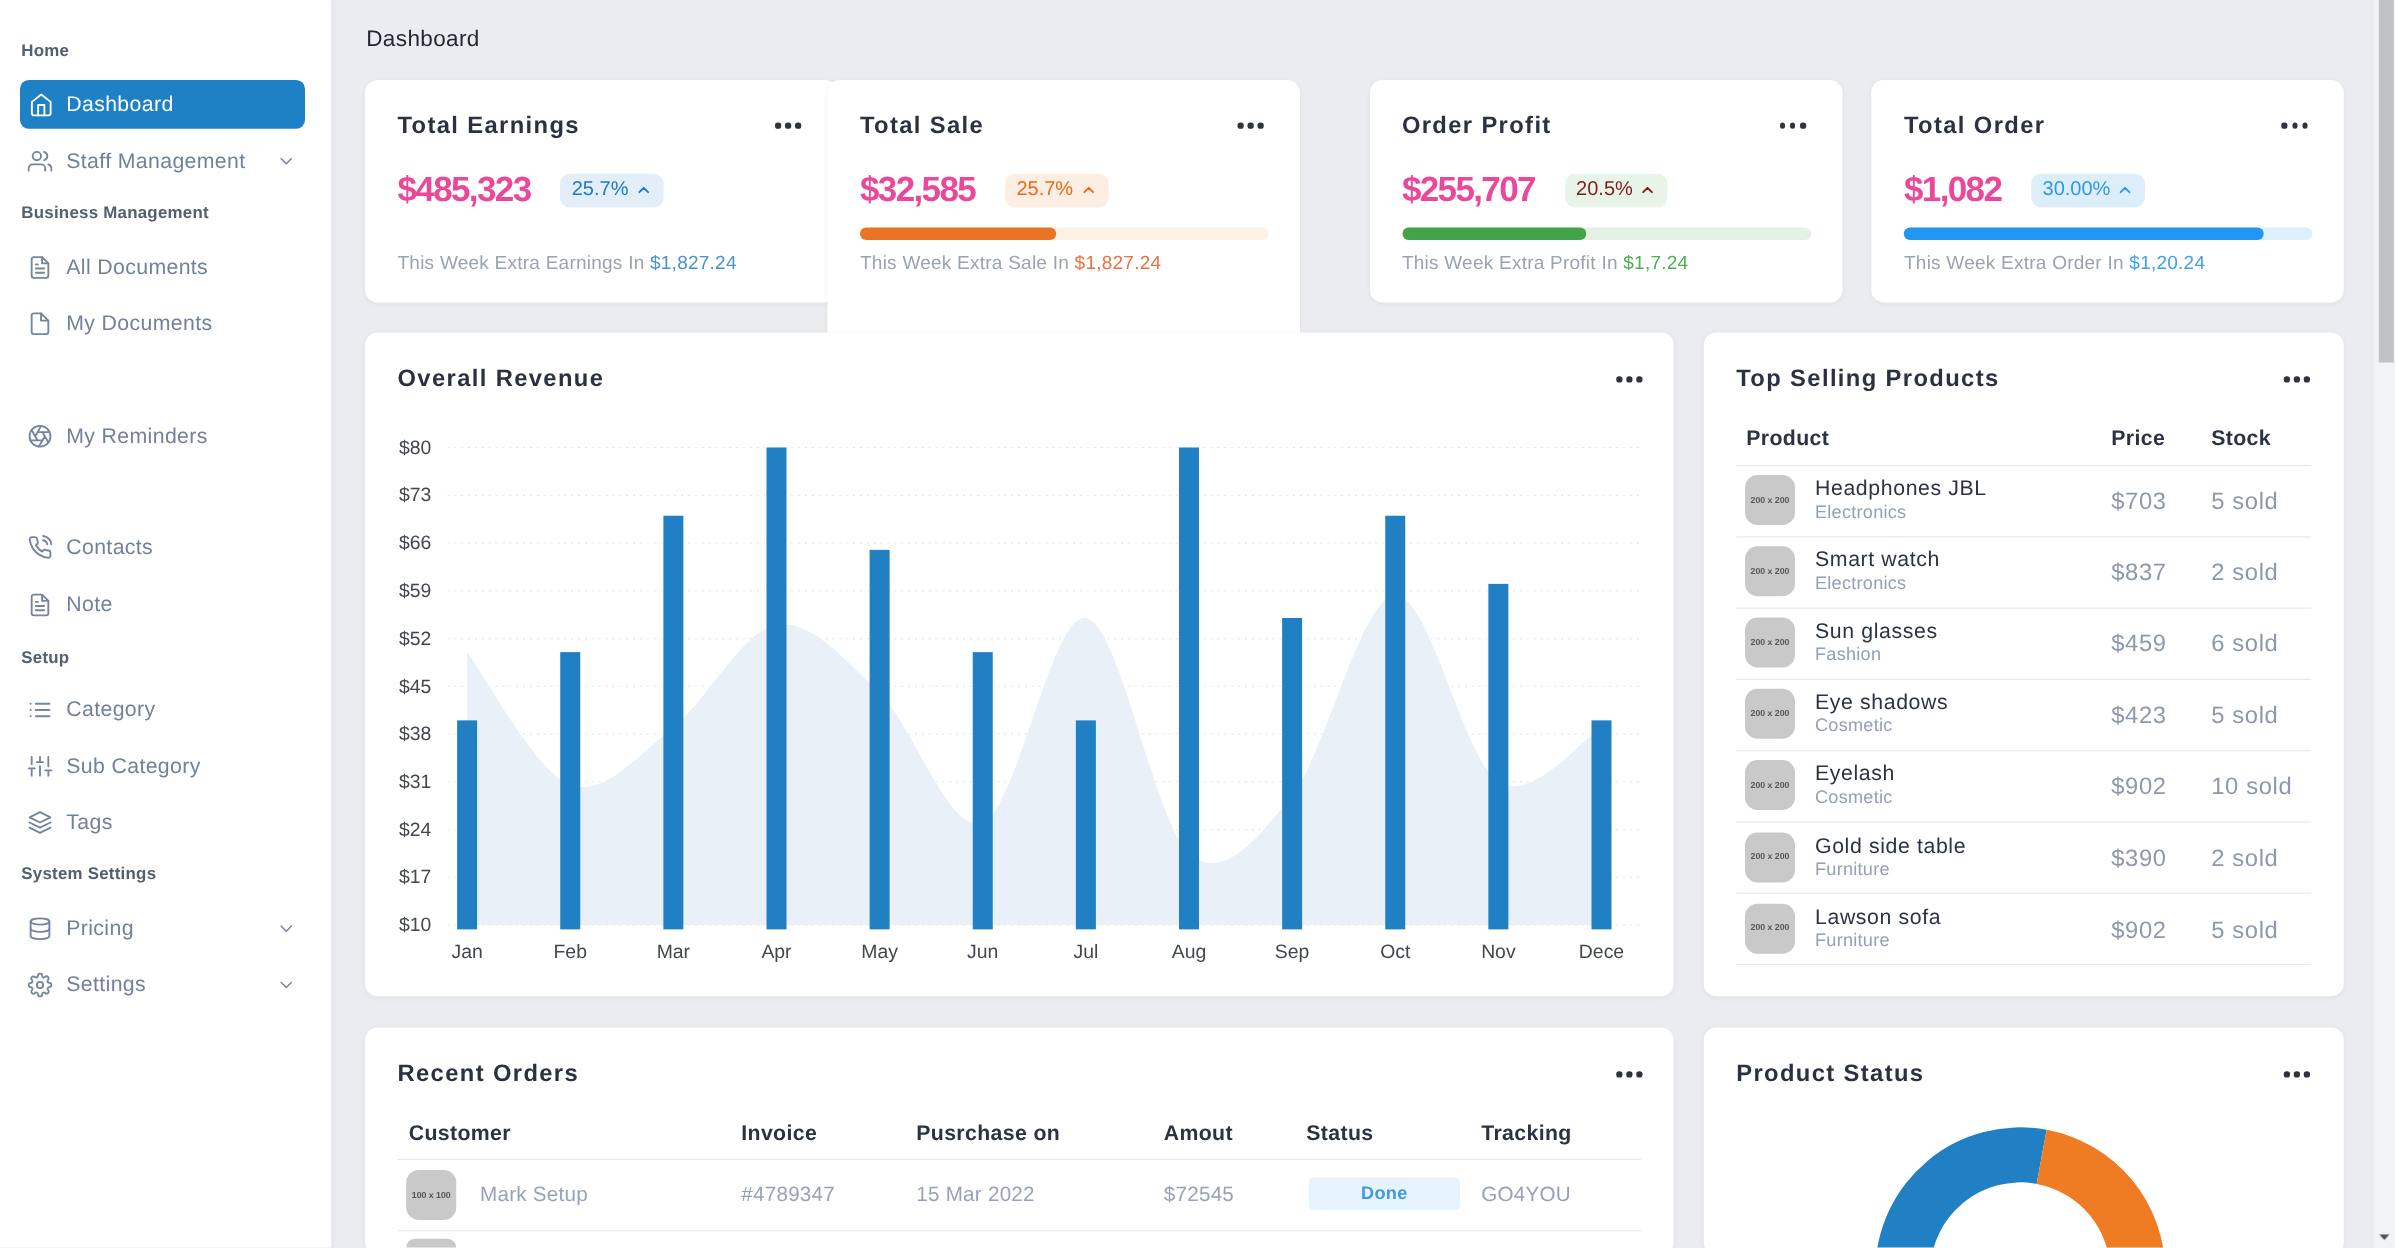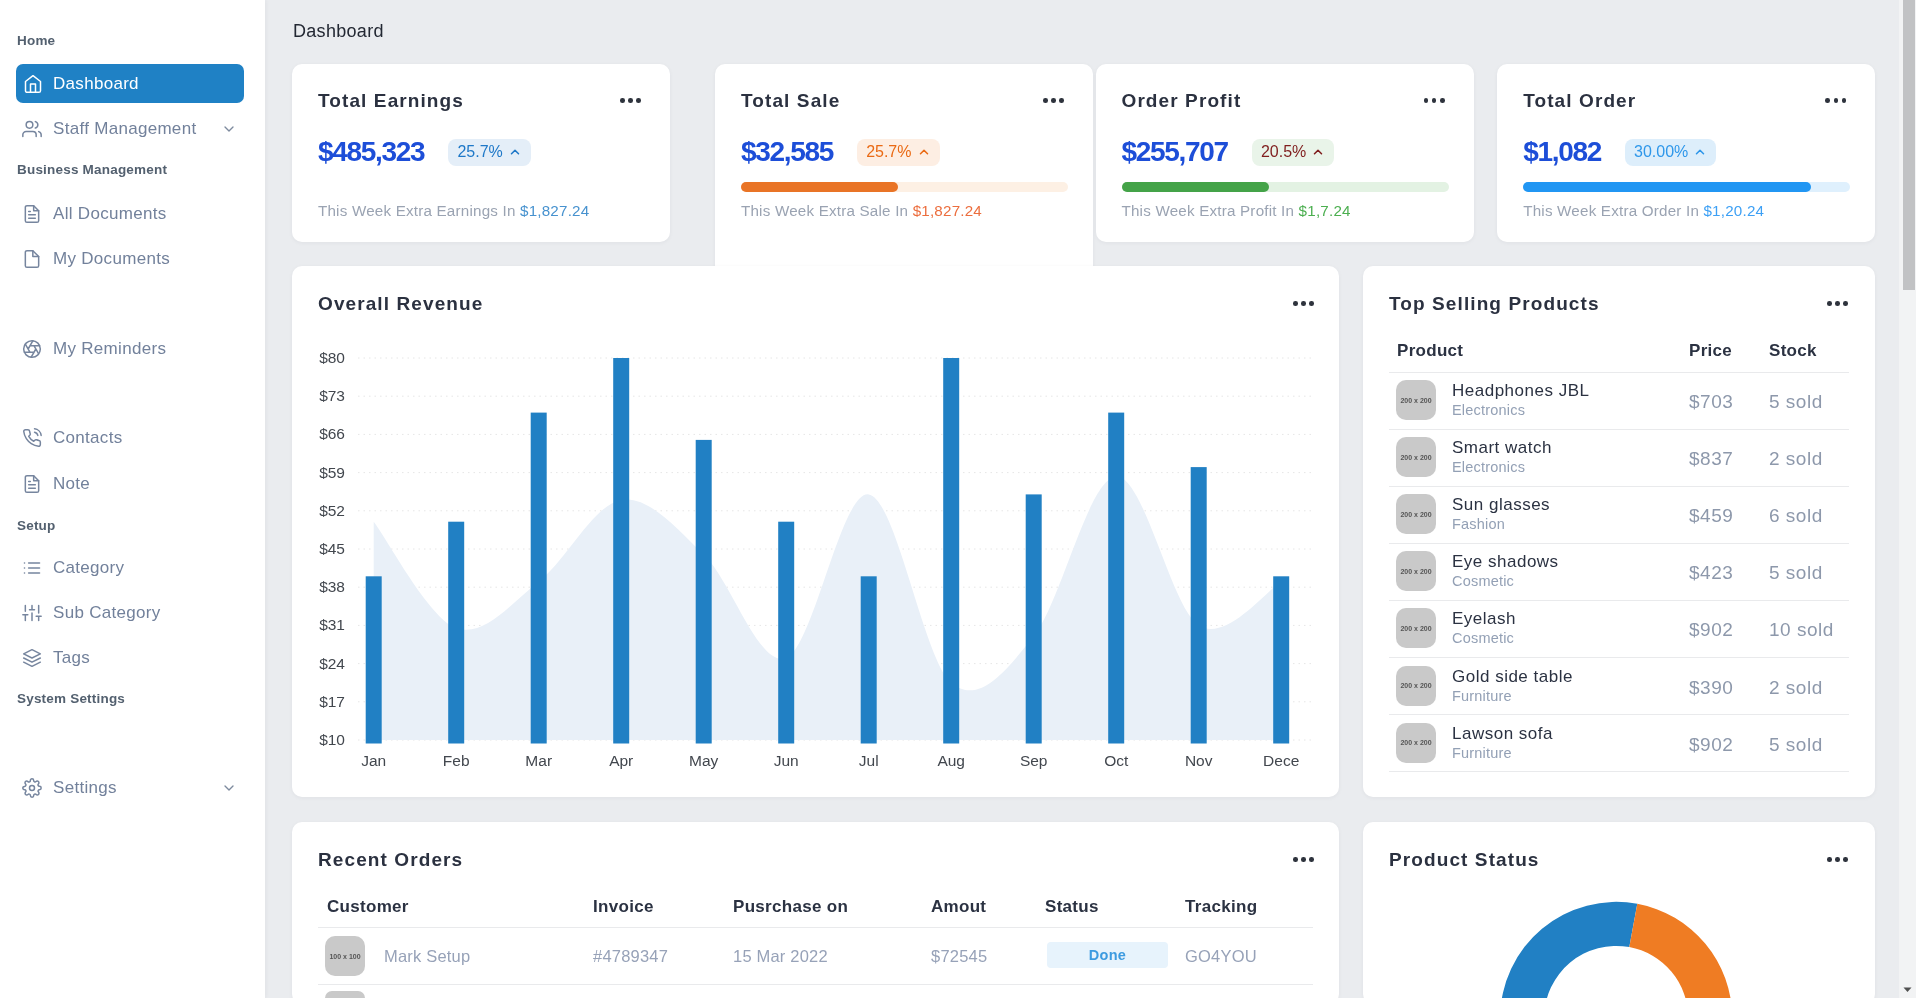--- a/index.html
+++ b/index.html
@@ -14,21 +14,21 @@
 .active-item {position:absolute;left:16px;top:64px;width:228px;height:39px;background:#1f81c5;
   border-radius:7px;display:flex;align-items:center;gap:10px;padding-left:7px;color:#fff;
   font-size:17px;letter-spacing:0.3px}
 .active-item .mi {width:20px;height:20px}
 .pagetitle {position:absolute;left:293px;top:21px;font-size:18px;color:#232833;letter-spacing:0.3px}
 .card {position:absolute;background:#fff;border-radius:10px;box-shadow:0 1px 4px rgba(35,45,60,0.05)}
 .ctitle {position:absolute;font-size:19px;font-weight:bold;color:#2b3140;letter-spacing:1.1px}
 .dots {position:absolute;display:flex;gap:3.5px}
 .dots i {width:4.6px;height:4.6px;border-radius:50%;background:#2e333d;display:block}
 .numrow {position:absolute;left:26px;top:74.5px;height:27px;display:flex;align-items:center;gap:24px}
-.bignum {font-size:28px;font-weight:bold;color:#1d4ed8;letter-spacing:-1.3px}
+.bignum {font-size:28px;font-weight:bold;color:#ec4899;letter-spacing:-1.3px}
 .badge {height:27px;border-radius:8px;display:flex;
   align-items:center;padding:0 9px;font-size:16px;gap:5px}
 .badge .caret {width:14px;height:14px}
 .b-blue {background:#e4eef8;color:#1e78c8}
 .b-orange {background:#fdeee3;color:#ea6a14}
 .b-green {background:#e9f4e9;color:#7f1d1d}
 .b-skyblue {background:#ddeefb;color:#2e97ea}
 .track {position:absolute;left:26px;top:118px;width:327px;height:10px;border-radius:5px}
 .track .fill {height:10px;border-radius:5px}
 .t-orange {background:#fdf0e4} .t-orange .fill {background:#e97426}
@@ -130,20 +130,31 @@
     </div>
     <div class="item" style="top:636px">
       <svg class="mi" viewBox="0 0 24 24" fill="none" stroke="currentColor" stroke-width="1.8" stroke-linecap="round" stroke-linejoin="round">
         <path d="M12 2L2 7l10 5 10-5-10-5z"></path>
         <path d="M2 17l10 5 10-5"></path>
         <path d="M2 12l10 5 10-5"></path>
       </svg>
       <span>Tags</span>
     </div>
     <div class="slabel" style="top:691px">System Settings</div>
+    <div class="item" style="top:721px">
+      <svg class="mi" viewBox="0 0 24 24" fill="none" stroke="currentColor" stroke-width="1.8" stroke-linecap="round" stroke-linejoin="round">
+        <ellipse cx="12" cy="5" rx="9" ry="3"></ellipse>
+        <path d="M21 12c0 1.66-4 3-9 3s-9-1.34-9-3"></path>
+        <path d="M3 5v14c0 1.66 4 3 9 3s9-1.34 9-3V5"></path>
+      </svg>
+      <span>Pricing</span>
+      <svg class="chev" viewBox="0 0 24 24" fill="none" stroke="#7d8a9e" stroke-width="2" stroke-linecap="round" stroke-linejoin="round">
+        <path d="M6 9l6 6 6-6"></path>
+      </svg>
+    </div>
     <div class="item" style="top:766px">
       <svg class="mi" viewBox="0 0 24 24" fill="none" stroke="currentColor" stroke-width="1.8" stroke-linecap="round" stroke-linejoin="round">
         <circle cx="12" cy="12" r="3"></circle>
         <path d="M19.4 15a1.65 1.65 0 0 0 .33 1.82l.06.06a2 2 0 0 1 0 2.83 2 2 0 0 1-2.83 0l-.06-.06a1.65 1.65 0 0 0-1.82-.33 1.65 1.65 0 0 0-1 1.51V21a2 2 0 0 1-2 2 2 2 0 0 1-2-2v-.09A1.65 1.65 0 0 0 9 19.4a1.65 1.65 0 0 0-1.82.33l-.06.06a2 2 0 0 1-2.83 0 2 2 0 0 1 0-2.83l.06-.06a1.65 1.65 0 0 0 .33-1.82 1.65 1.65 0 0 0-1.51-1H3a2 2 0 0 1-2-2 2 2 0 0 1 2-2h.09A1.65 1.65 0 0 0 4.6 9a1.65 1.65 0 0 0-.33-1.82l-.06-.06a2 2 0 0 1 0-2.83 2 2 0 0 1 2.83 0l.06.06a1.65 1.65 0 0 0 1.82.33H9a1.65 1.65 0 0 0 1-1.51V3a2 2 0 0 1 2-2 2 2 0 0 1 2 2v.09a1.65 1.65 0 0 0 1 1.51 1.65 1.65 0 0 0 1.82-.33l.06-.06a2 2 0 0 1 2.83 0 2 2 0 0 1 0 2.83l-.06.06a1.65 1.65 0 0 0-.33 1.82V9a1.65 1.65 0 0 0 1.51 1H21a2 2 0 0 1 2 2 2 2 0 0 1-2 2h-.09a1.65 1.65 0 0 0-1.51 1z"></path>
       </svg>
       <span>Settings</span>
       <svg class="chev" viewBox="0 0 24 24" fill="none" stroke="#7d8a9e" stroke-width="2" stroke-linecap="round" stroke-linejoin="round">
         <path d="M6 9l6 6 6-6"></path>
       </svg>
     </div>
@@ -158,21 +169,21 @@
     </div>
   <div class="numrow">
       <span class="bignum">$485,323</span>
       <span class="badge b-blue">25.7%<svg viewBox="0 0 24 24" fill="none" stroke="currentColor" stroke-width="2.6" stroke-linecap="round" stroke-linejoin="round" class="caret">
           <path d="M18 15l-6-6-6 6"></path>
         </svg></span>
     </div>
 
   <div class="weektext">This Week Extra Earnings In <span class="a-blue">$1,827.24</span></div>
 </div>
-<div class="card" style="left:715px;top:64px;width:378px;height:220px">
+<div class="card" style="left:662px;top:64px;width:378px;height:220px">
   <div class="ctitle" style="left:26px;top:26px">Total Sale</div>
     <div class="dots" style="right:29px;top:34px">
       <i></i>
       <i></i>
       <i></i>
     </div>
   <div class="numrow">
       <span class="bignum">$32,585</span>
       <span class="badge b-orange">25.7%<svg viewBox="0 0 24 24" fill="none" stroke="currentColor" stroke-width="2.6" stroke-linecap="round" stroke-linejoin="round" class="caret">
           <path d="M18 15l-6-6-6 6"></path>

